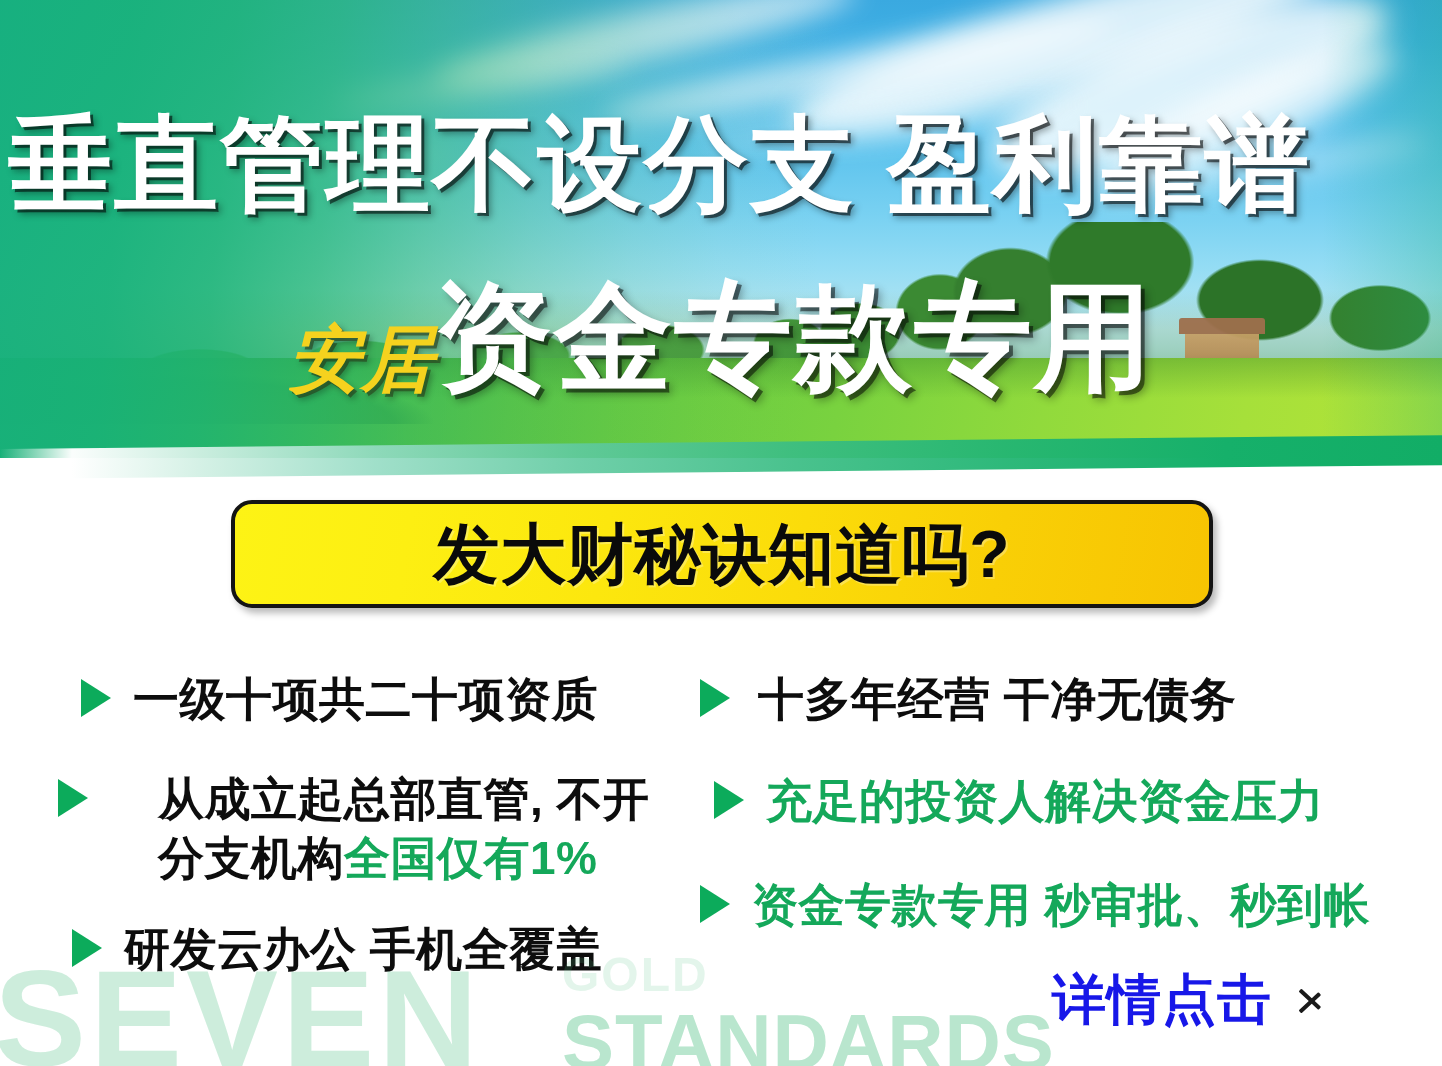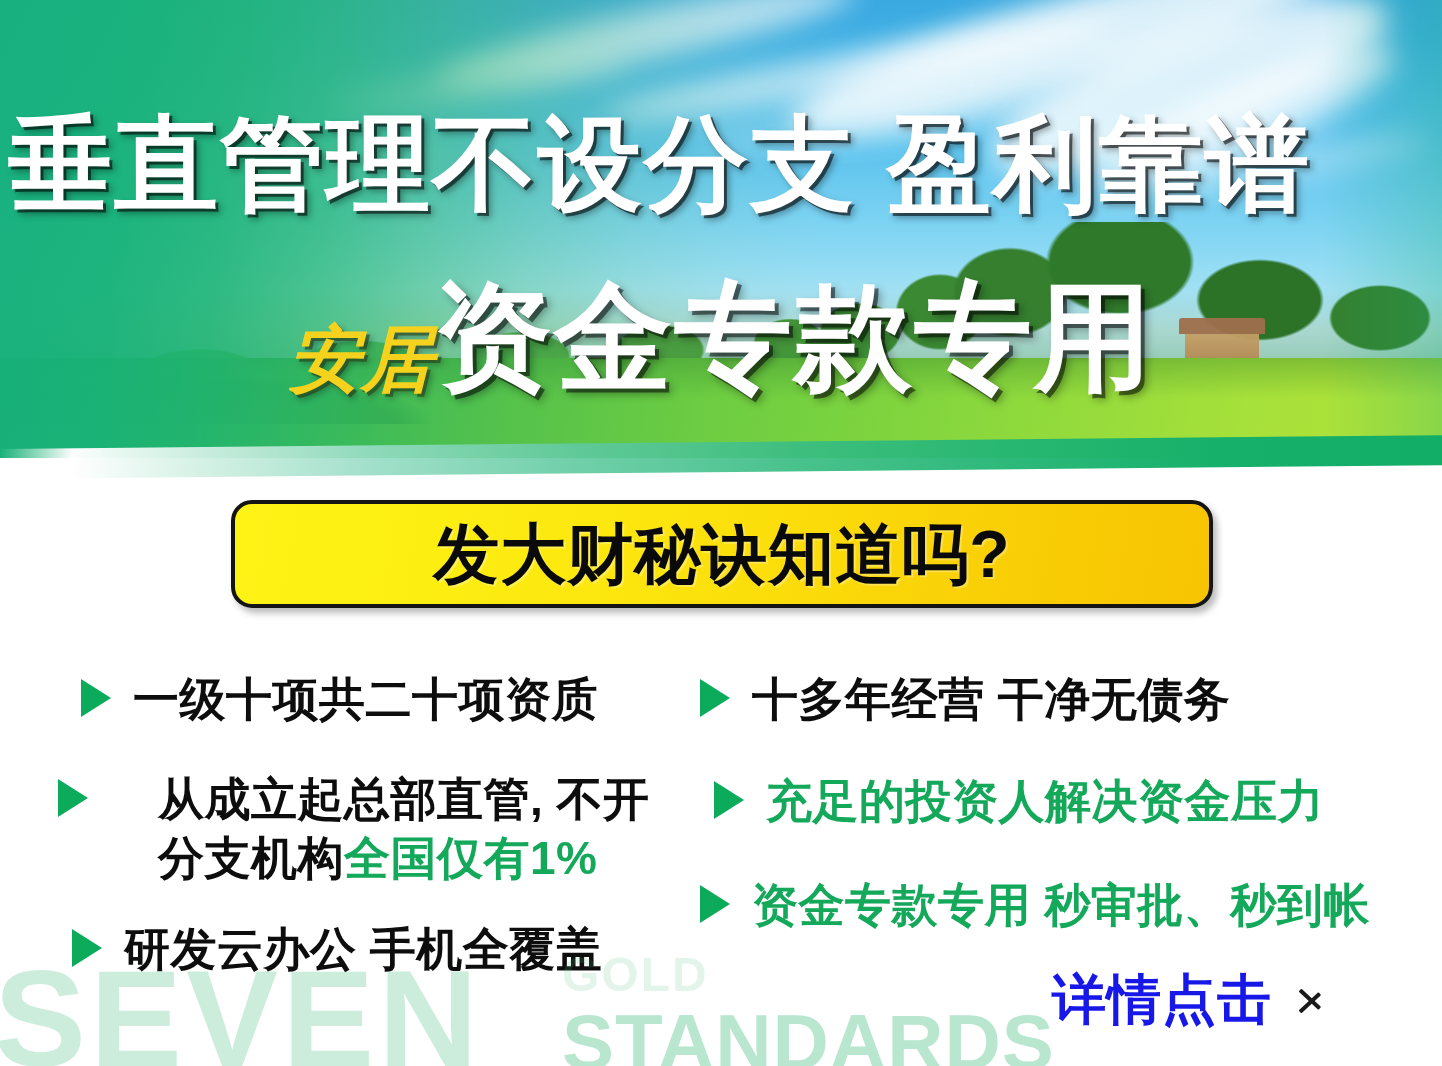--- a/index.html
+++ b/index.html
@@ -282,21 +282,21 @@
     white-space: nowrap;
   }
   .bullet-text.green { color: #14a85a; }
   .hl-green { color: #14a85a; }
 
   
   .lb1 { top: 10px;  left: 0; margin-left: 23px; }
   .lb2 { top: 110px; left: 0; gap: 48px; }
   .lb3 { top: 260px; left: 0; padding-left: 14px; }
   
-  .rb1 { top: 10px;  left: 0; }
+  .rb1 { top: 10px;  left: 0; gap: 6px; }
   .rb2 { top: 112px; left: 14px; }
   .rb3 { top: 216px; left: 0; }
 
   
   .watermark {
     position: absolute;
     left: 0; top: 955px;
     width: 1442px; height: 115px;
     pointer-events: none;
   }

